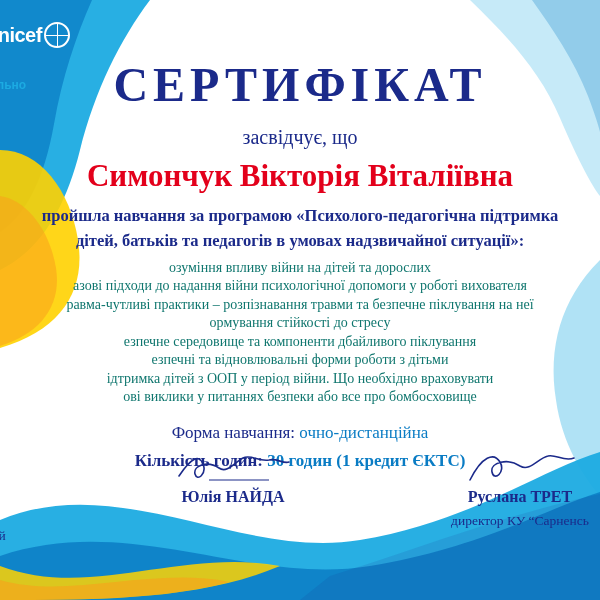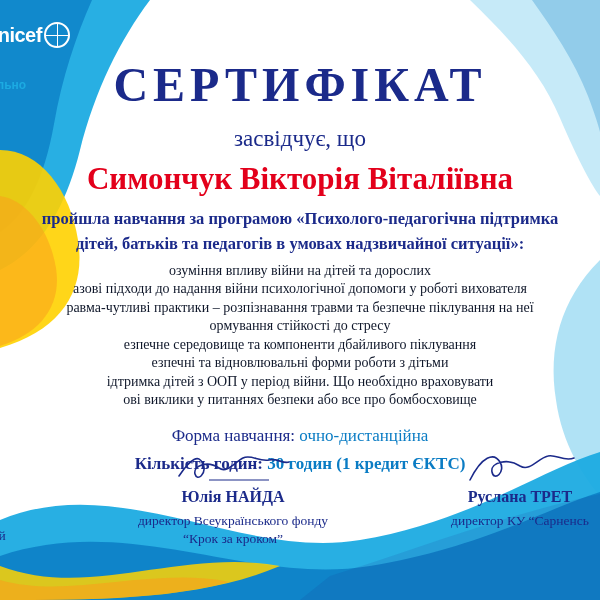--- a/index.html
+++ b/index.html
@@ -98,21 +98,21 @@
     font-family: "Liberation Serif", serif;
     font-weight: bold;
     font-size: 48px;
     letter-spacing: 5px;
     color: #1b2a8a;
     margin: 0;
     line-height: 1.05;
   }
   .subtitle {
     font-family: "Liberation Serif", serif;
-    font-size: 23px;
+    font-size: 20px;
     color: #1b2a8a;
     margin-top: 16px;
   }
   .recipient {
     font-family: "Liberation Serif", serif;
     font-weight: bold;
     font-size: 31px;
     color: #e3001b;
     margin-top: 10px;
     white-space: nowrap;
@@ -130,21 +130,21 @@
   .program-line.second {
     margin-top: 2px;
   }
   .module-list {
     margin-top: 7px;
     text-align: center;
   }
   .module {
     font-family: "Liberation Serif", serif;
     font-size: 14px;
-    color: #0f172a;
+    color: #0f766e;
     line-height: 1.32;
     white-space: nowrap;
   }
   .form-line {
     margin-top: 16px;
     font-family: "Liberation Serif", serif;
     font-weight: normal;
     font-size: 17px;
     color: #1b2a8a;
     white-space: nowrap;
@@ -279,24 +279,20 @@
     </div>
   </div>
 
   <div class="sign-area">
     <div class="sign-left">
       <svg class="sign-scribble" width="120" height="34" viewBox="0 0 120 34">
         <path d="M6 24 C18 6 26 2 30 12 C34 22 24 30 22 22 C20 14 34 8 46 16 C54 22 62 10 70 6 C78 2 86 10 96 8 C104 6 110 12 116 10" fill="none" stroke="#1b2a8a" stroke-width="1.6" stroke-linecap="round"></path>
         <path d="M36 28 H96" fill="none" stroke="#1b2a8a" stroke-width="1.2"></path>
       </svg>
       <div class="sign-name">Юлія НАЙДА</div>
-      <div class="sign-role">
-        <div>директор Всеукраїнського фонду</div>
-        <div>“Крок за кроком”</div>
-      </div>
     </div>
 
     <div class="sign-right">
       <svg class="sign-scribble" width="120" height="34" viewBox="0 0 120 34">
         <path d="M10 28 C22 4 34 0 40 10 C46 20 34 30 32 20 C30 10 48 6 60 14 C70 20 78 6 88 4 C96 2 104 10 114 6" fill="none" stroke="#1b2a8a" stroke-width="1.6" stroke-linecap="round"></path>
       </svg>
       <div class="sign-name">Руслана ТРЕТ</div>
       <div class="sign-role">
         <div>директор КУ “Сарненсь</div>
         <div></div>

